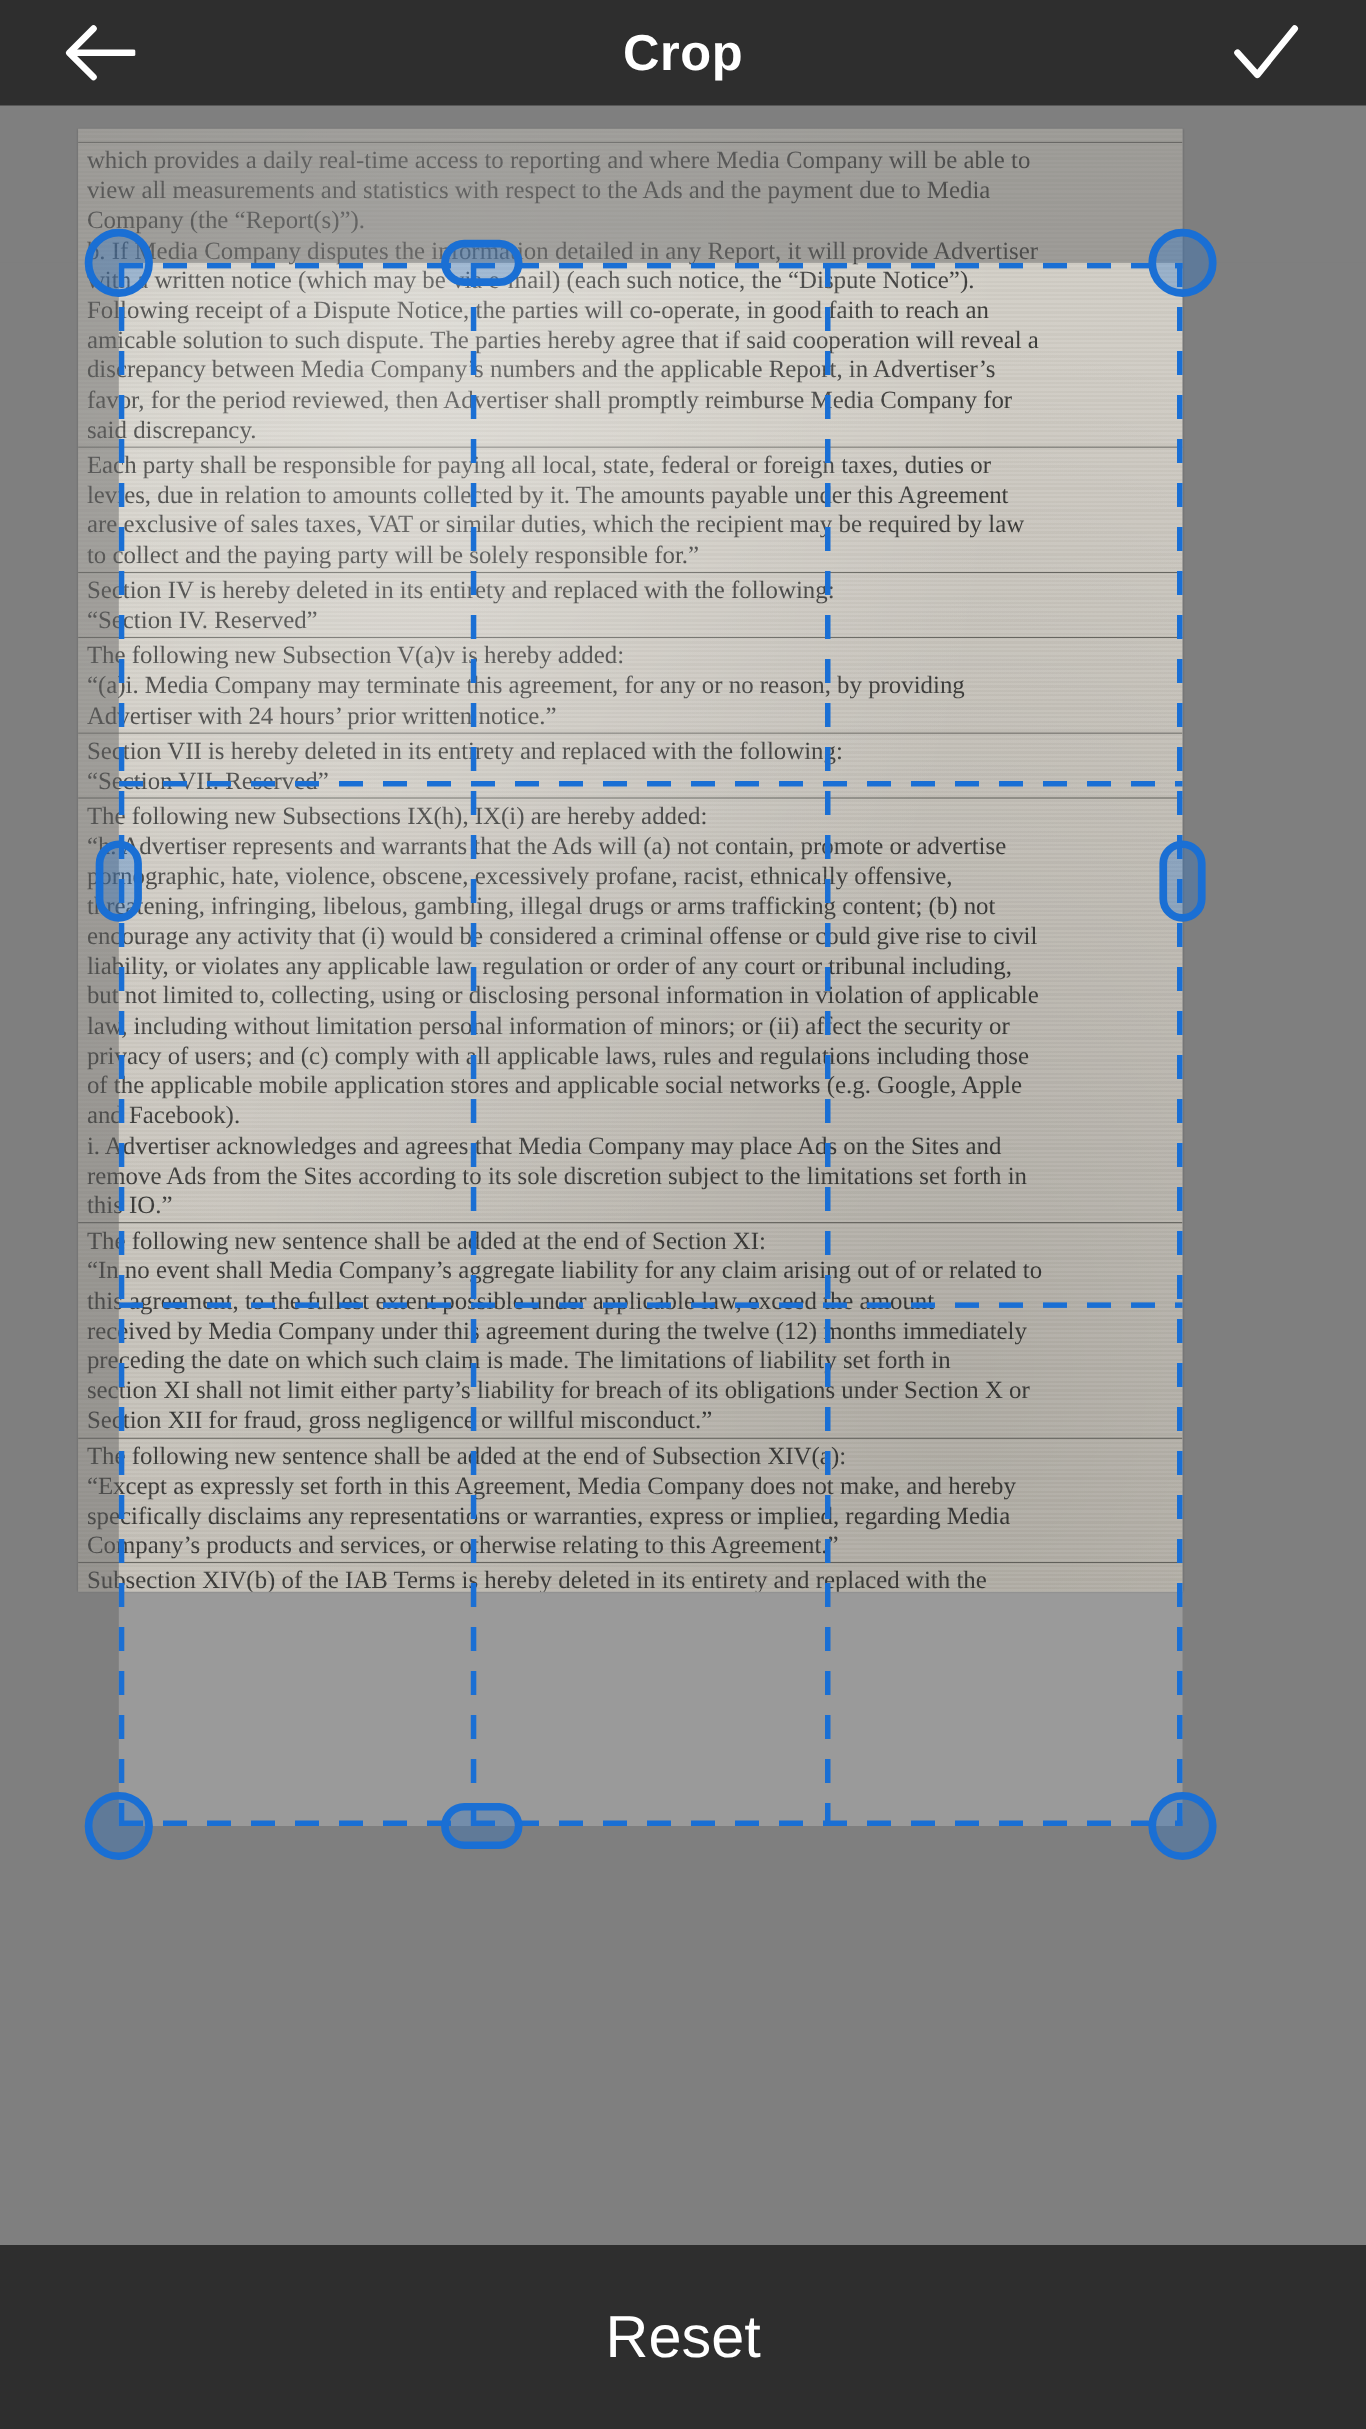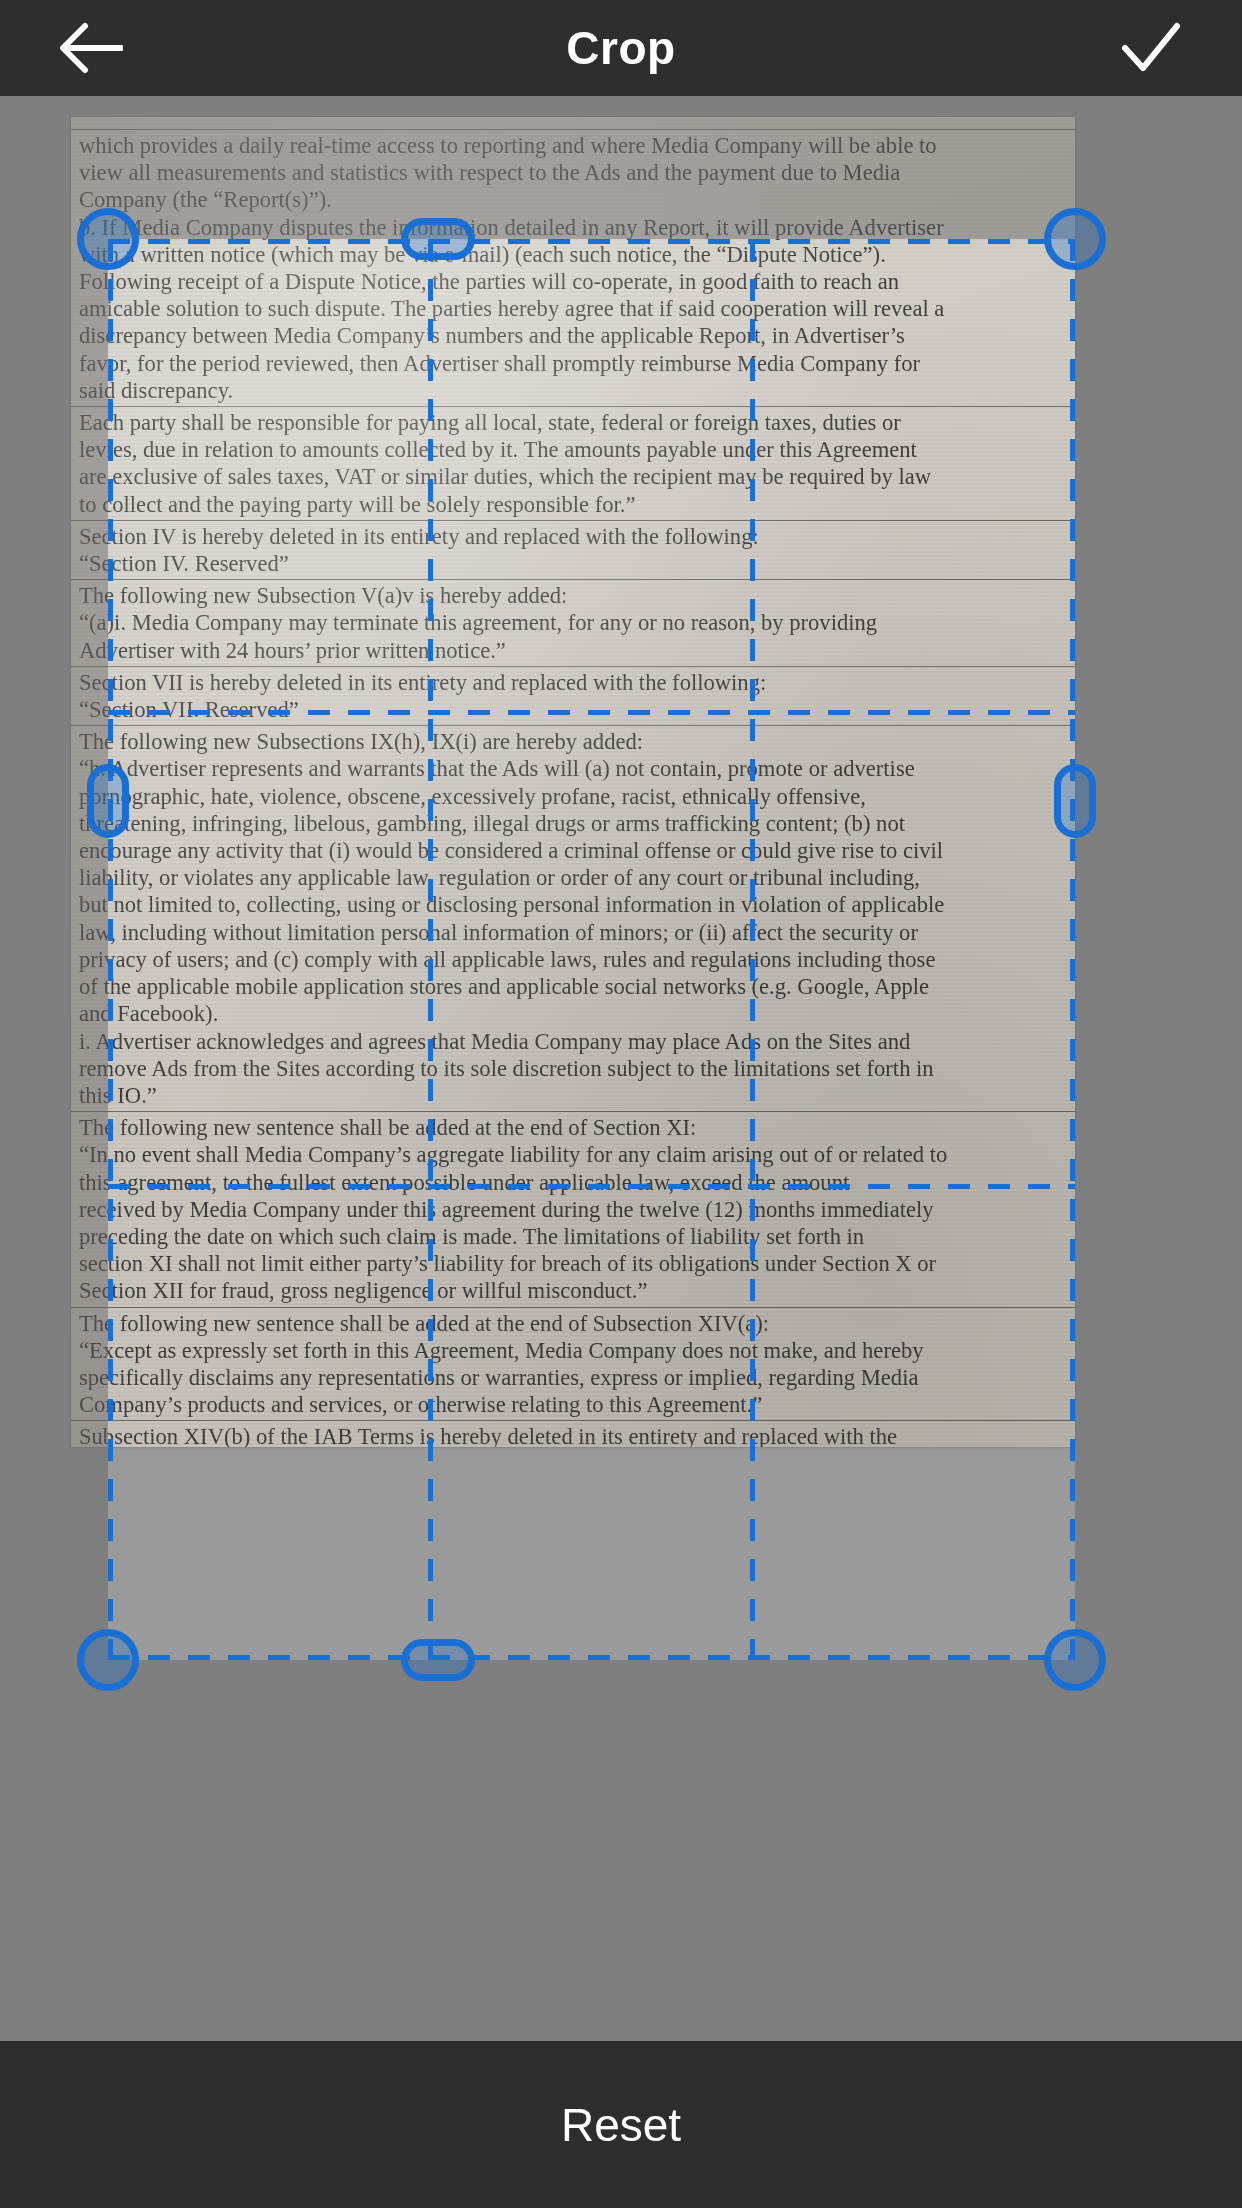--- a/index.html
+++ b/index.html
@@ -180,21 +180,21 @@
     position: absolute;
     left: 0; top: 2041px;
     width: 1242px; height: 167px;
     background: #2e2e2e;
     display: flex;
     align-items: center;
     justify-content: center;
   }
   #bottombar .reset {
     color: #ffffff;
-    font-size: 46px;
+    font-size: 54px;
     font-weight: 400;
     cursor: pointer;
     padding: 14px 60px;
   }
 </style>
 </head>
 <body>
 
 <div id="topbar">
   <div class="side left">

